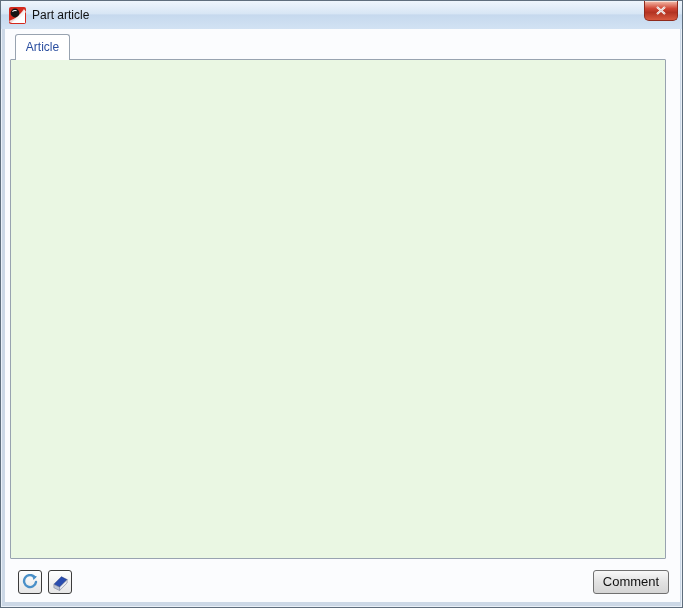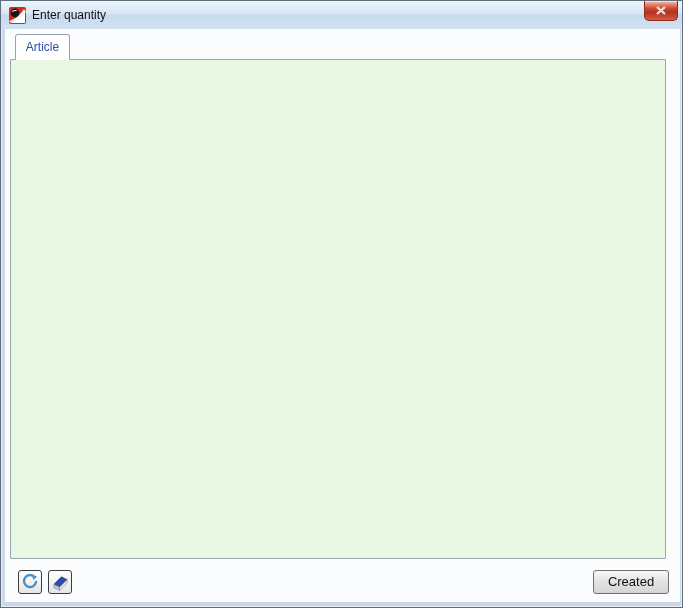--- a/index.html
+++ b/index.html
@@ -120,21 +120,21 @@
 <div class="window">
 
   <div class="titlebar">
     <svg class="app-icon" viewBox="0 0 17 17">
       <rect x="0" y="0" width="17" height="17" rx="2" fill="#d42a1e"></rect>
       <path d="M2 16 L16 3 L16 16 Z" fill="#ffffff"></path>
       <path d="M0 14 Q9 11 15 2 L17 5 Q10 13 2 16 Z" fill="#f4f4f4" opacity="0.85"></path>
       <circle cx="6" cy="6" r="4.4" fill="#151515"></circle>
       <path d="M3.4 4.6 Q5.4 2.8 7.6 3.8" stroke="#ffffff" stroke-width="1.1" fill="none"></path>
     </svg>
-    <span class="title-text">Enter quantity</span>
+    <span class="title-text">Part article</span>
     <div class="close-btn">
       <svg width="10" height="9" viewBox="0 0 10 9">
         <path d="M1 1 L9 8 M9 1 L1 8" stroke="#ffffff" stroke-width="2.2"></path>
         <path d="M1 1 L9 8 M9 1 L1 8" stroke="#5a1008" stroke-width="0.6" opacity="0.4"></path>
       </svg>
     </div>
   </div>
 
   <div class="client"></div>
   <div class="tab">Article</div>
@@ -262,15 +262,15 @@
       <path d="M10 1 L15 2.5 L11.5 6 Z" fill="#4a90c8"></path>
     </svg>
   </div>
   <div class="tool-btn" style="left:47px;">
     <svg width="17" height="17" viewBox="0 0 18 18">
       <polygon points="2,11 10,3 16,6 8,14" fill="#2a4db0" stroke="#17307e" stroke-width="0.7"></polygon>
       <polygon points="8,14 16,6 16,9.5 8,17.5" fill="#e6e9f2" stroke="#8a8fa0" stroke-width="0.7"></polygon>
       <polygon points="2,11 8,14 8,17.5 2,14.5" fill="#bcc4d6" stroke="#8a8fa0" stroke-width="0.7"></polygon>
     </svg>
   </div>
-  <div class="push-btn" style="left:592px;">Created</div>
+  <div class="push-btn" style="left:592px;">Comment</div>
 
 </div>
 
 </body></html>

